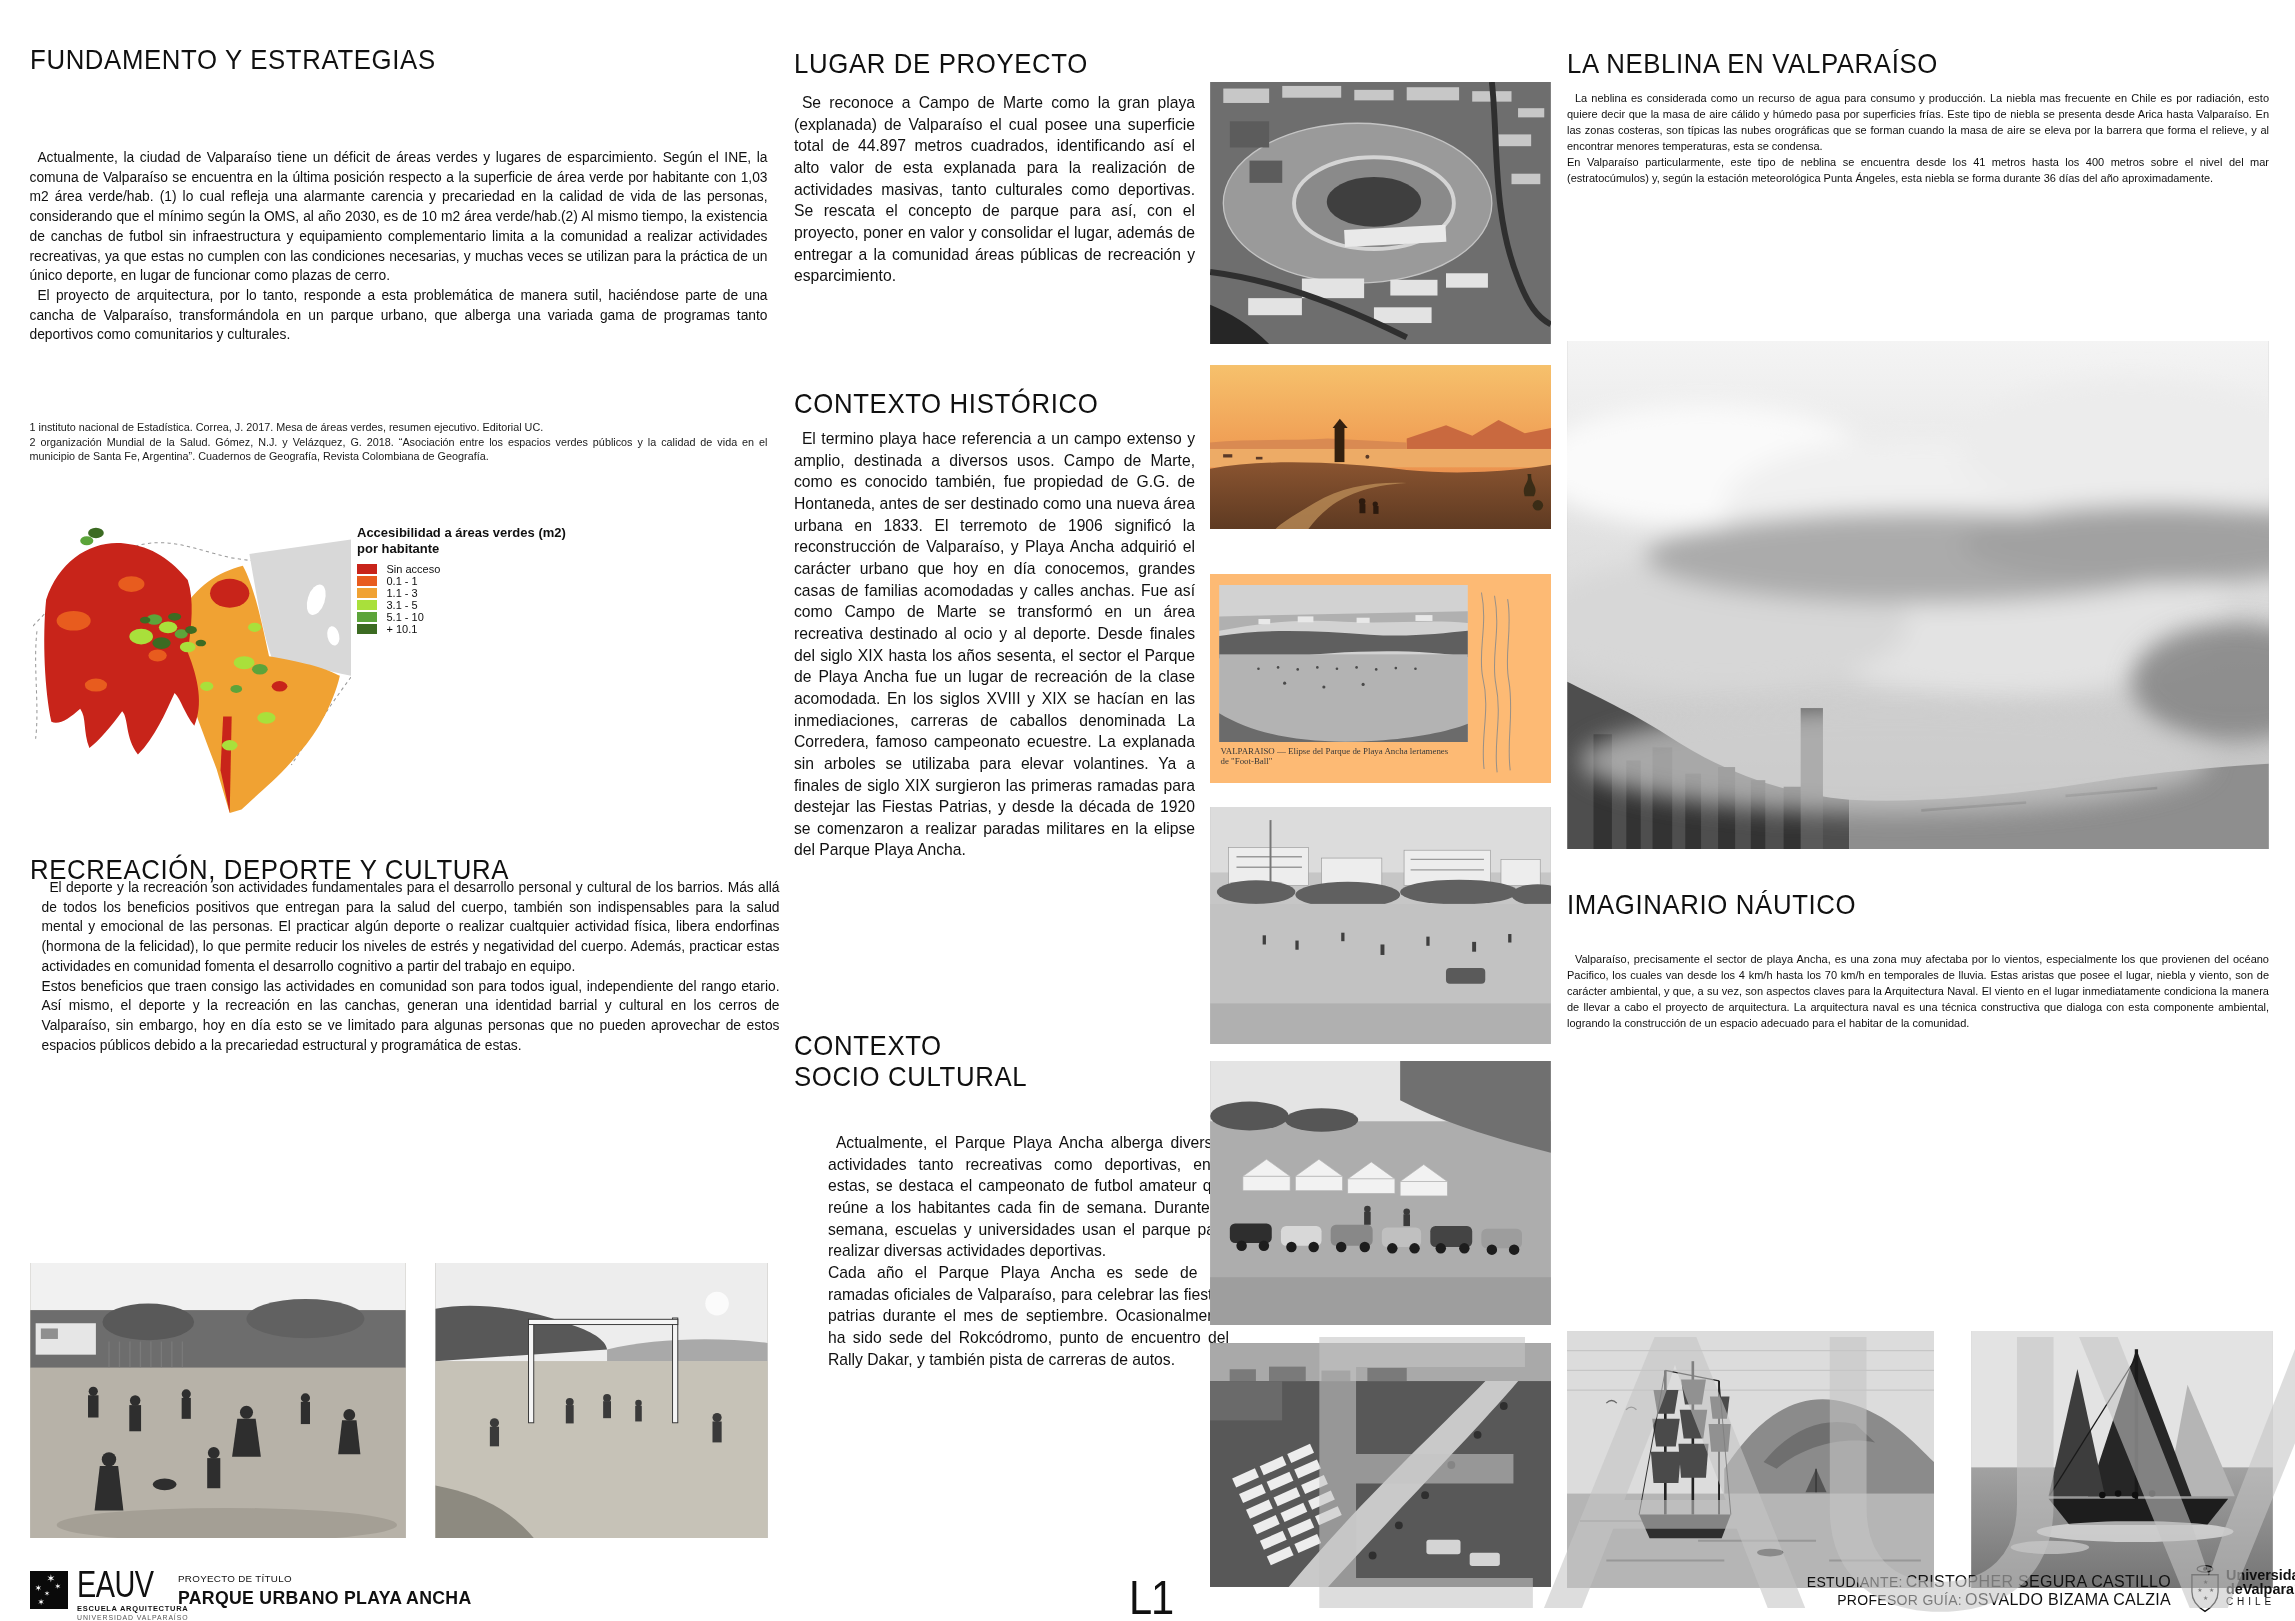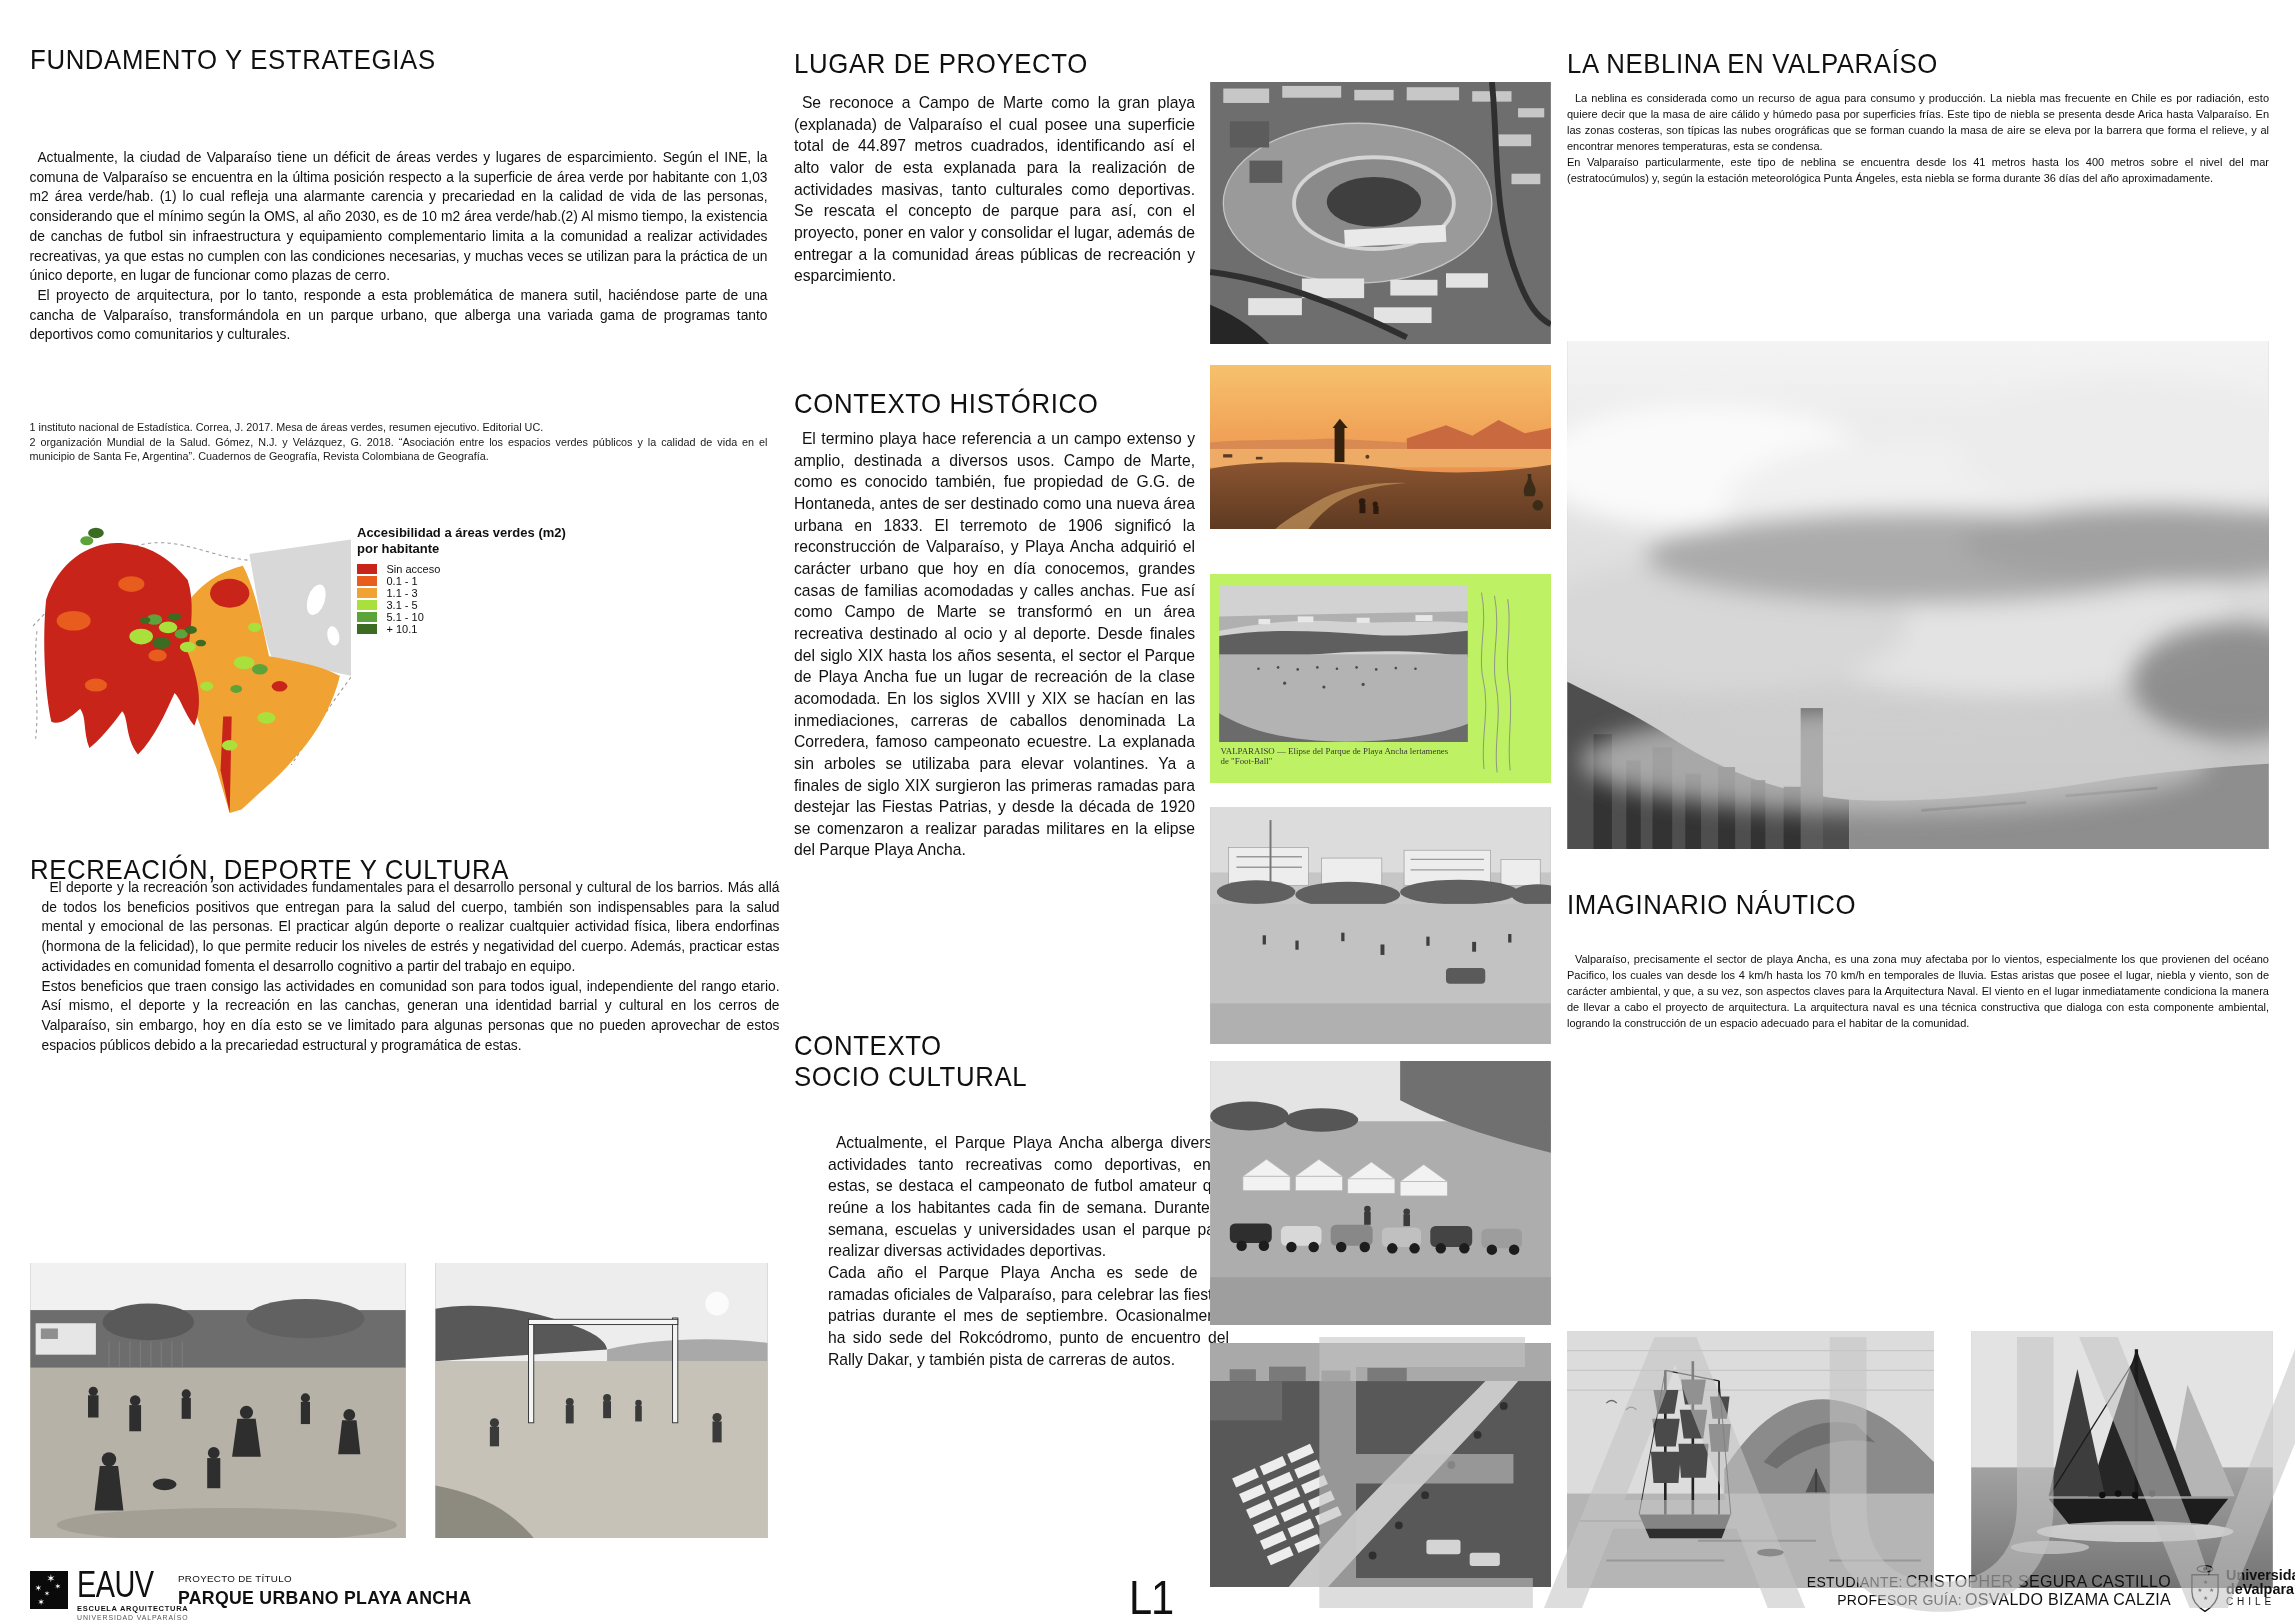--- a/index.html
+++ b/index.html
@@ -299,21 +299,21 @@
             <rect x="249" y="215" width="8" height="12"></rect>
           </g>
         <g fill="#3a2c16">
             <path d="M480,200 c-6,-18 8,-18 4,-34 l6,0 c-2,16 12,18 4,34 Z"></path>
             <circle cx="500" cy="214" r="8"></circle>
           </g>
       </svg>
     </div>
 
     <div class="ph" style="left:1210px;top:574px;width:341px;height:209px;background:#9f9f9f;">
-      <div class="abs" style="left:0;top:0;width:372px;height:209px;background:#bef264;">
+      <div class="abs" style="left:0;top:0;width:372px;height:209px;background:#fdba74;">
         <svg class="abs" style="left:9.2px;top:10.5px;width:249px;height:157px;" viewBox="0 0 380 240">
           <rect width="380" height="240" fill="#d2d2d2"></rect>
           <path d="M0,70 C60,58 120,52 190,56 C260,60 320,52 380,58 L380,40 L0,48 Z" fill="#b0b0b0"></path>
           <g fill="#e8e8e8">
               <rect x="60" y="52" width="18" height="8"></rect>
               <rect x="120" y="48" width="24" height="9"></rect>
               <rect x="210" y="50" width="20" height="8"></rect>
               <rect x="300" y="46" width="26" height="9"></rect>
             </g>
           <path d="M0,78 C70,66 150,70 230,76 C290,80 340,74 380,70 L380,110 C300,96 180,100 90,112 C50,118 20,118 0,112 Z" fill="#5f5f5f"></path>

